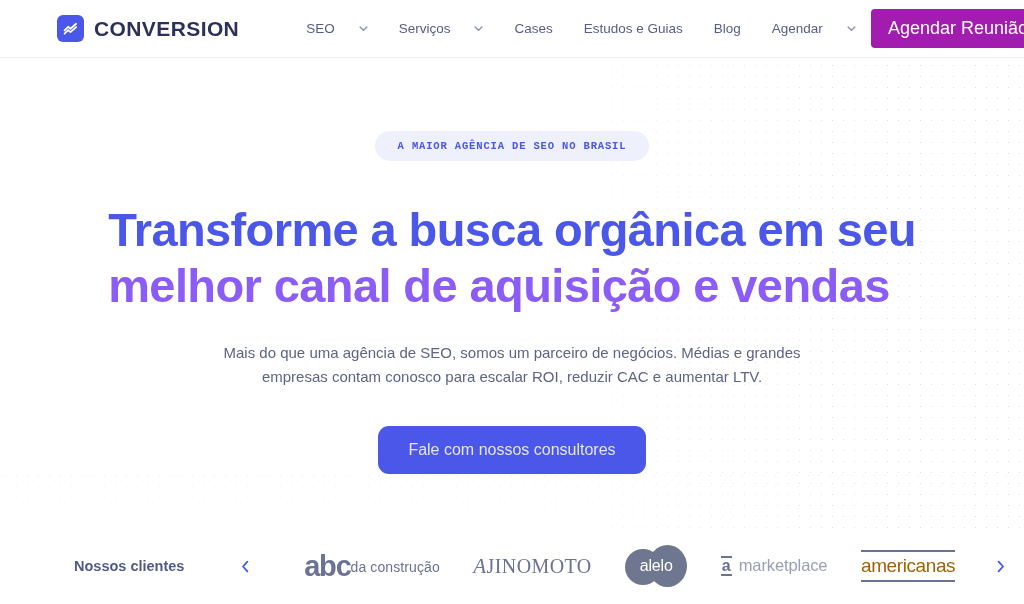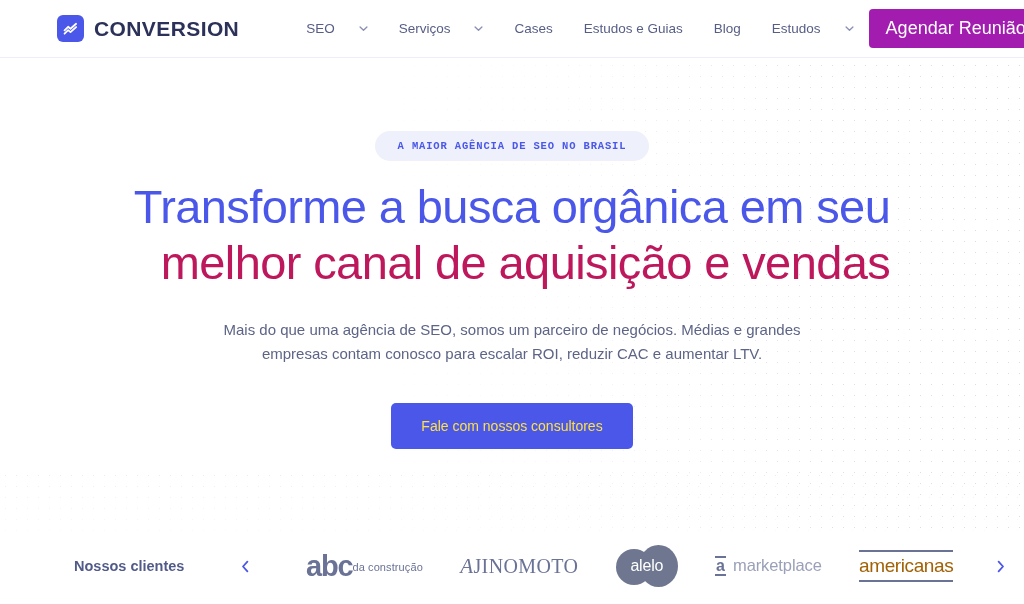--- a/index.html
+++ b/index.html
@@ -100,42 +100,42 @@
     margin-top:73px;
     background:#eef0fb;
     color:#4a57e8;
     font-size:10.5px; font-weight:700;
     letter-spacing:.85px;
     padding:9px 23px; border-radius:20px;
     white-space:nowrap;
     font-family:Liberation Mono, monospace;
   }
   .headline {
-    margin-top:18px;
-    text-align:right;
+    margin-top:41px;
+    text-align:left;
     font-size:47px;
-    font-weight:400;
+    font-weight:700;
     line-height:1.19;
     letter-spacing:-.6px;
   }
   .headline .l1 { color:#4a57e8; display:block; }
-  .headline .l2 { color:#be185d; display:block; }
+  .headline .l2 { color:#8b5cf6; display:block; }
 
   .subhead {
     margin-top:27px;
     width:600px; text-align:center;
     font-size:15px; line-height:1.62;
     color:#5d6486;
   }
 
   .btn-primary {
     margin-top:37px;
-    background:#4a57e8; color:#fde047;
-    font-size:14px; font-weight:400;
-    border:none; border-radius:5px;
+    background:#4a57e8; color:#e5e5e5;
+    font-size:16px; font-weight:400;
+    border:none; border-radius:11px;
     padding:15px 30px; cursor:pointer; white-space:nowrap;
   }
 
   
   .clients {
     position:absolute; left:16px; bottom:0;
     width:1024px; height:76px;
     display:flex; align-items:center;
     z-index:10;
   }
@@ -166,21 +166,21 @@
     flex:0 0 auto;
   }
 
   
   .logo-abc { flex-direction:row; line-height:1; }
   .logo-abc .abc-main {
     font-size:29px; font-weight:700; color:#6a7296;
     letter-spacing:-1.2px;
   }
   .logo-abc .abc-sub {
-    font-size:11px; color:#6a7296; margin-top:2px; letter-spacing:.1px;
+    font-size:14px; color:#6a7296; margin-top:2px; letter-spacing:.1px;
   }
   
   .logo-ajinomoto {
     font-family:"Liberation Serif", serif;
     font-size:20px; color:#6a7296; letter-spacing:.4px;
   }
   .logo-ajinomoto .aj-a { font-style:italic; font-size:21px; }
   
   .logo-alelo { position:relative; width:62px; height:42px; }
   .alelo-blob1, .alelo-blob2 {
@@ -246,21 +246,21 @@
       <div class="nav-item">
         <span>Cases</span>
       </div>
       <div class="nav-item">
         <span>Estudos e Guias</span>
       </div>
       <div class="nav-item">
         <span>Blog</span>
       </div>
       <div class="nav-item">
-        <span>Estudos</span>
+        <span>Agendar</span>
         <svg class="chev-dn" viewBox="0 0 10 10">
           <path d="M1.2 3.3 L5 7 L8.8 3.3" stroke="#8b91b5" stroke-width="1.5" fill="none" stroke-linecap="round" stroke-linejoin="round"></path>
         </svg>
       </div>
     </nav>
 
     <div class="header-right">
       <button class="btn-meeting">Agendar Reunião</button>
       <span class="vdiv"></span>
       <button class="search-btn">

